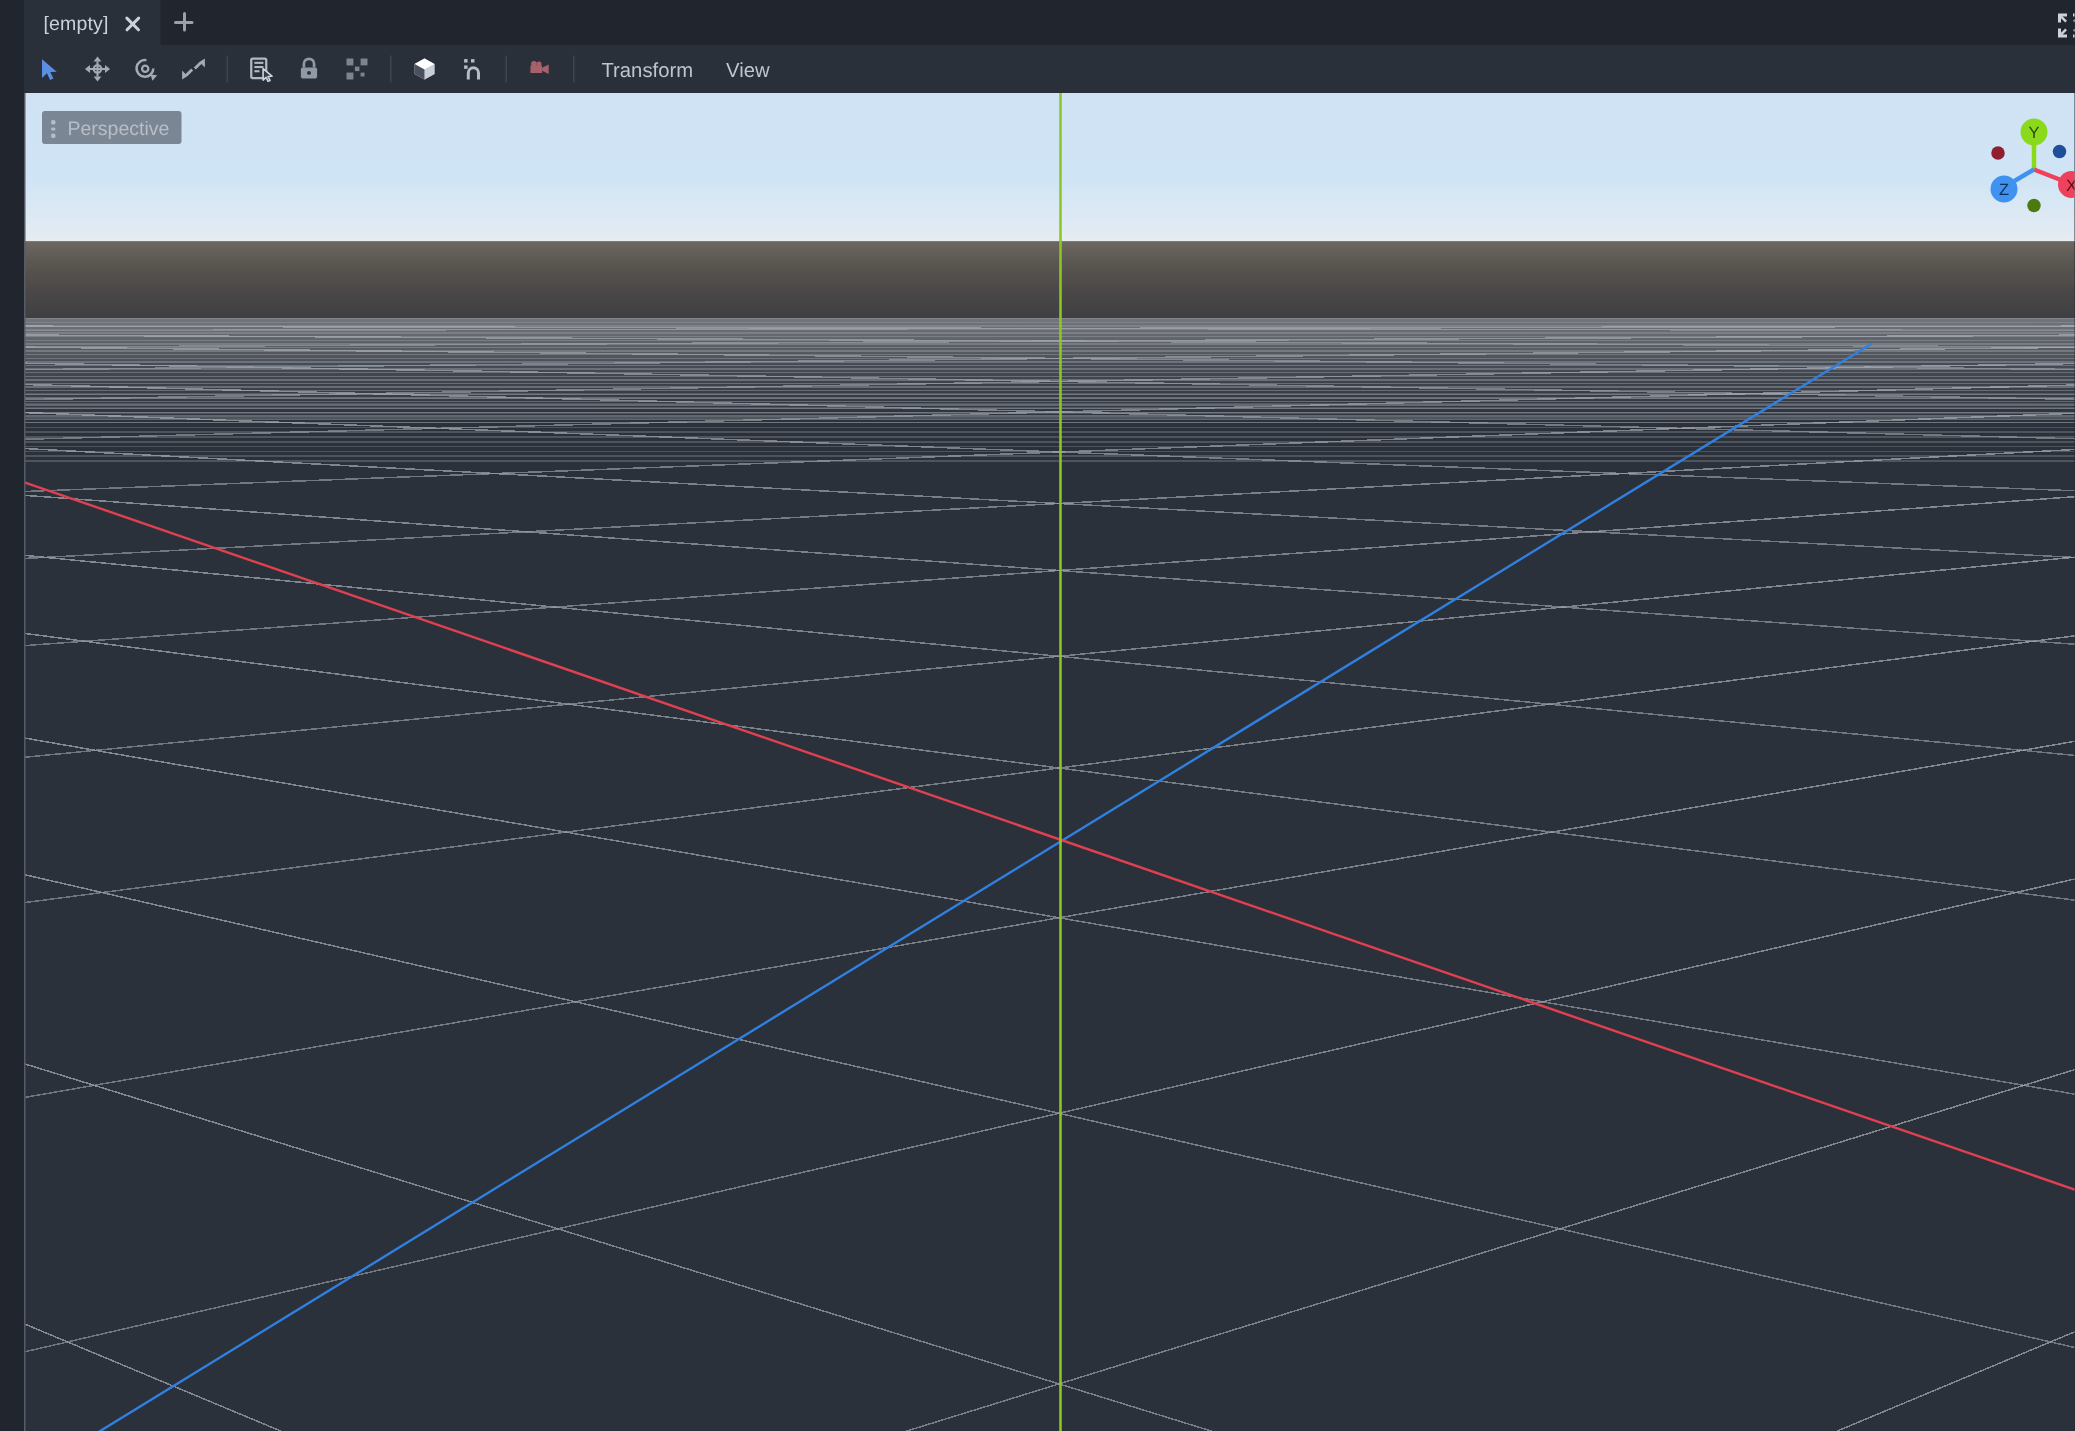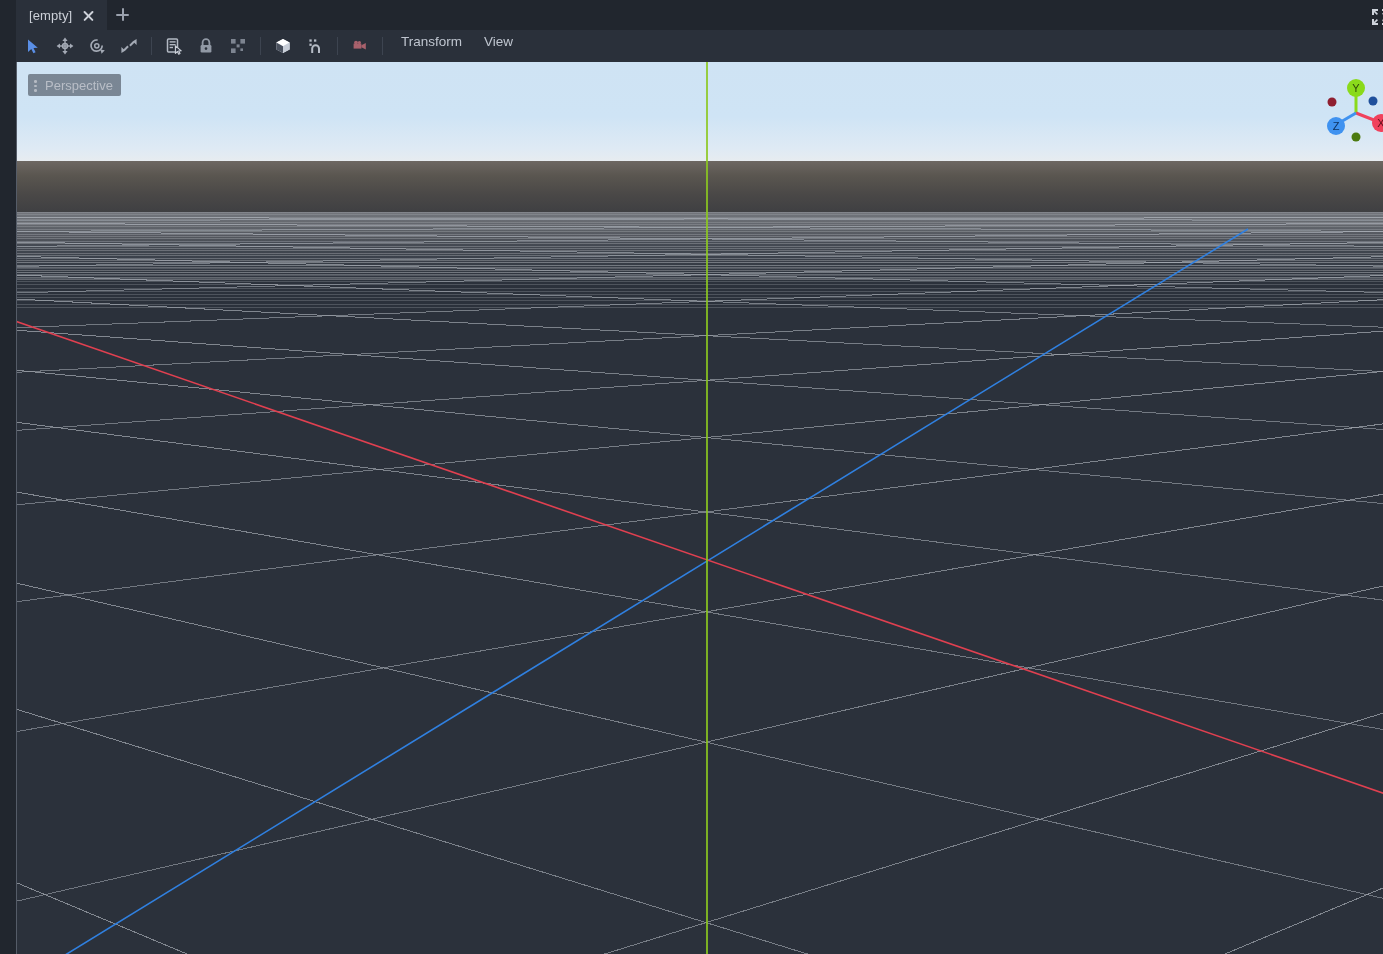--- a/index.html
+++ b/index.html
@@ -57,21 +57,21 @@
   .tb-btn{
     width:28px;height:28px;margin:0 2px;
     display:flex;align-items:center;justify-content:center;
     border-radius:3px;position:relative;
   }
   .tb-btn.first{margin-left:3px;}
   .tb-sep{
     width:1px;height:18px;background:#3d4450;margin:0 6px;flex:0 0 auto;
   }
   .tb-menu{
-    height:24px;padding:0 10px;display:flex;align-items:flex-start;
+    height:24px;padding:0 10px;display:flex;align-items:center;
     color:#bfc5cf;font-size:13.5px;border-radius:3px;
     margin-left:2px;
   }
 
   
   .viewport{
     position:absolute;left:0;top:62px;width:1383px;height:892px;
     overflow:hidden;
     background:#2b313b;
   }

